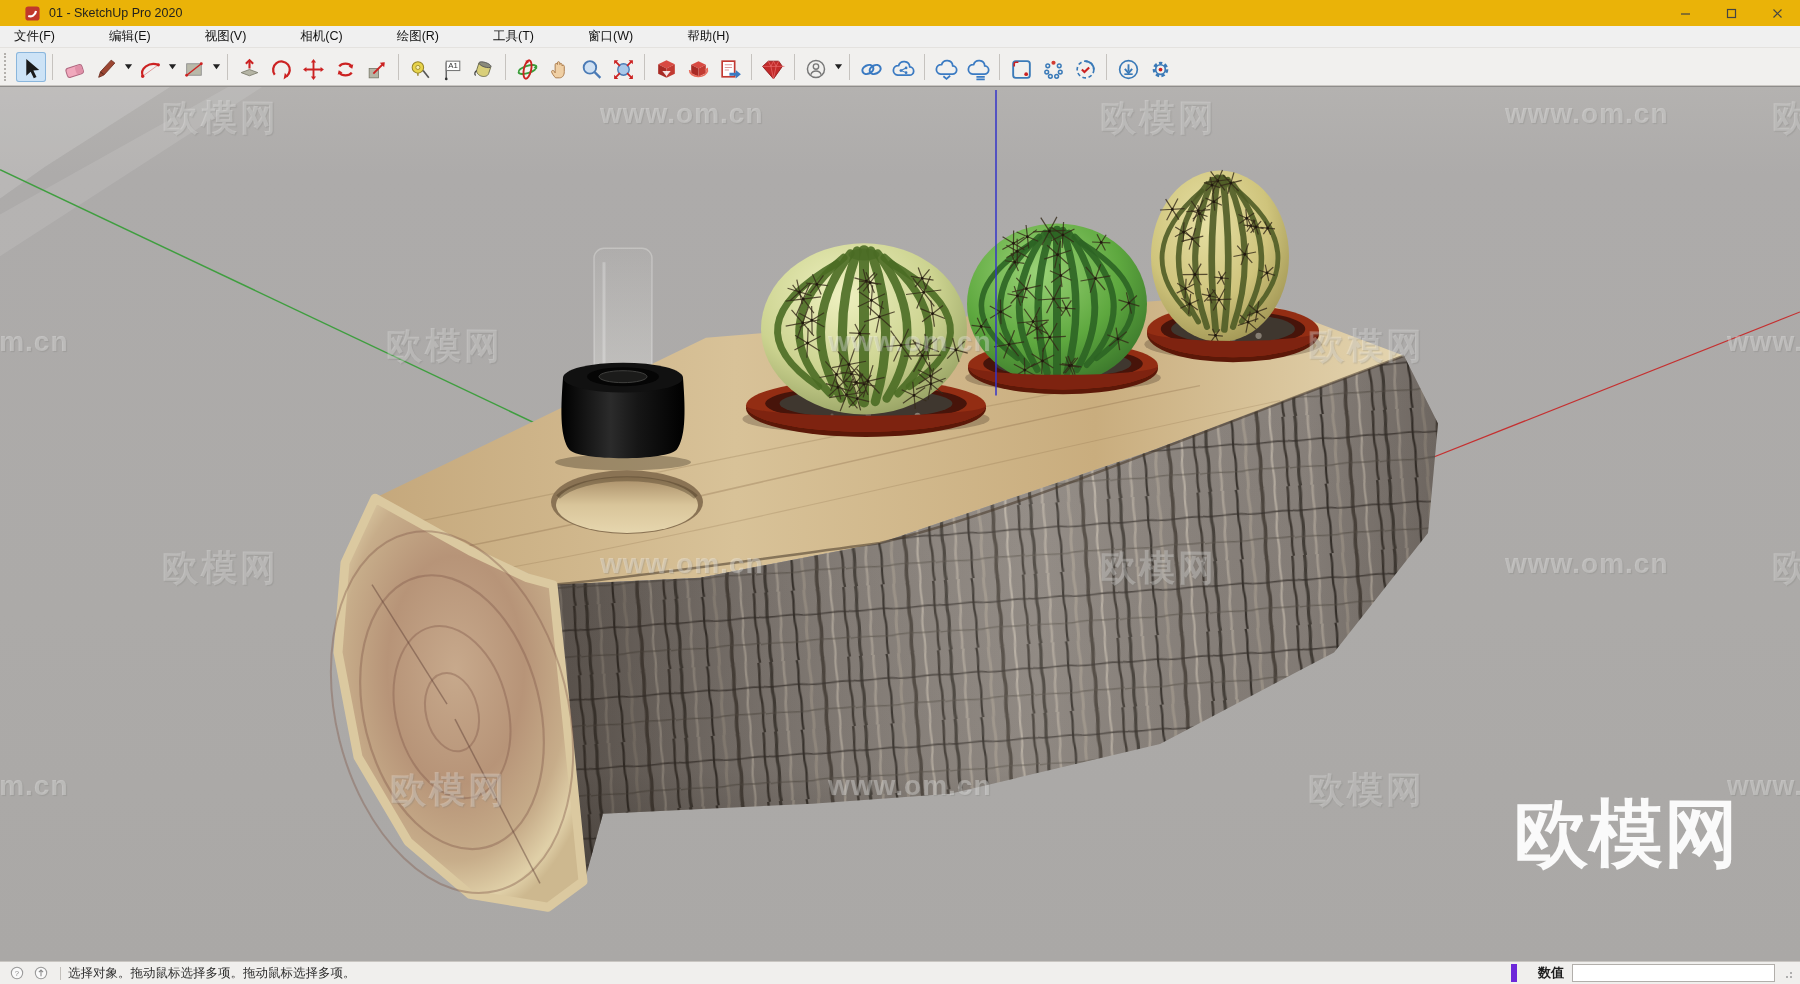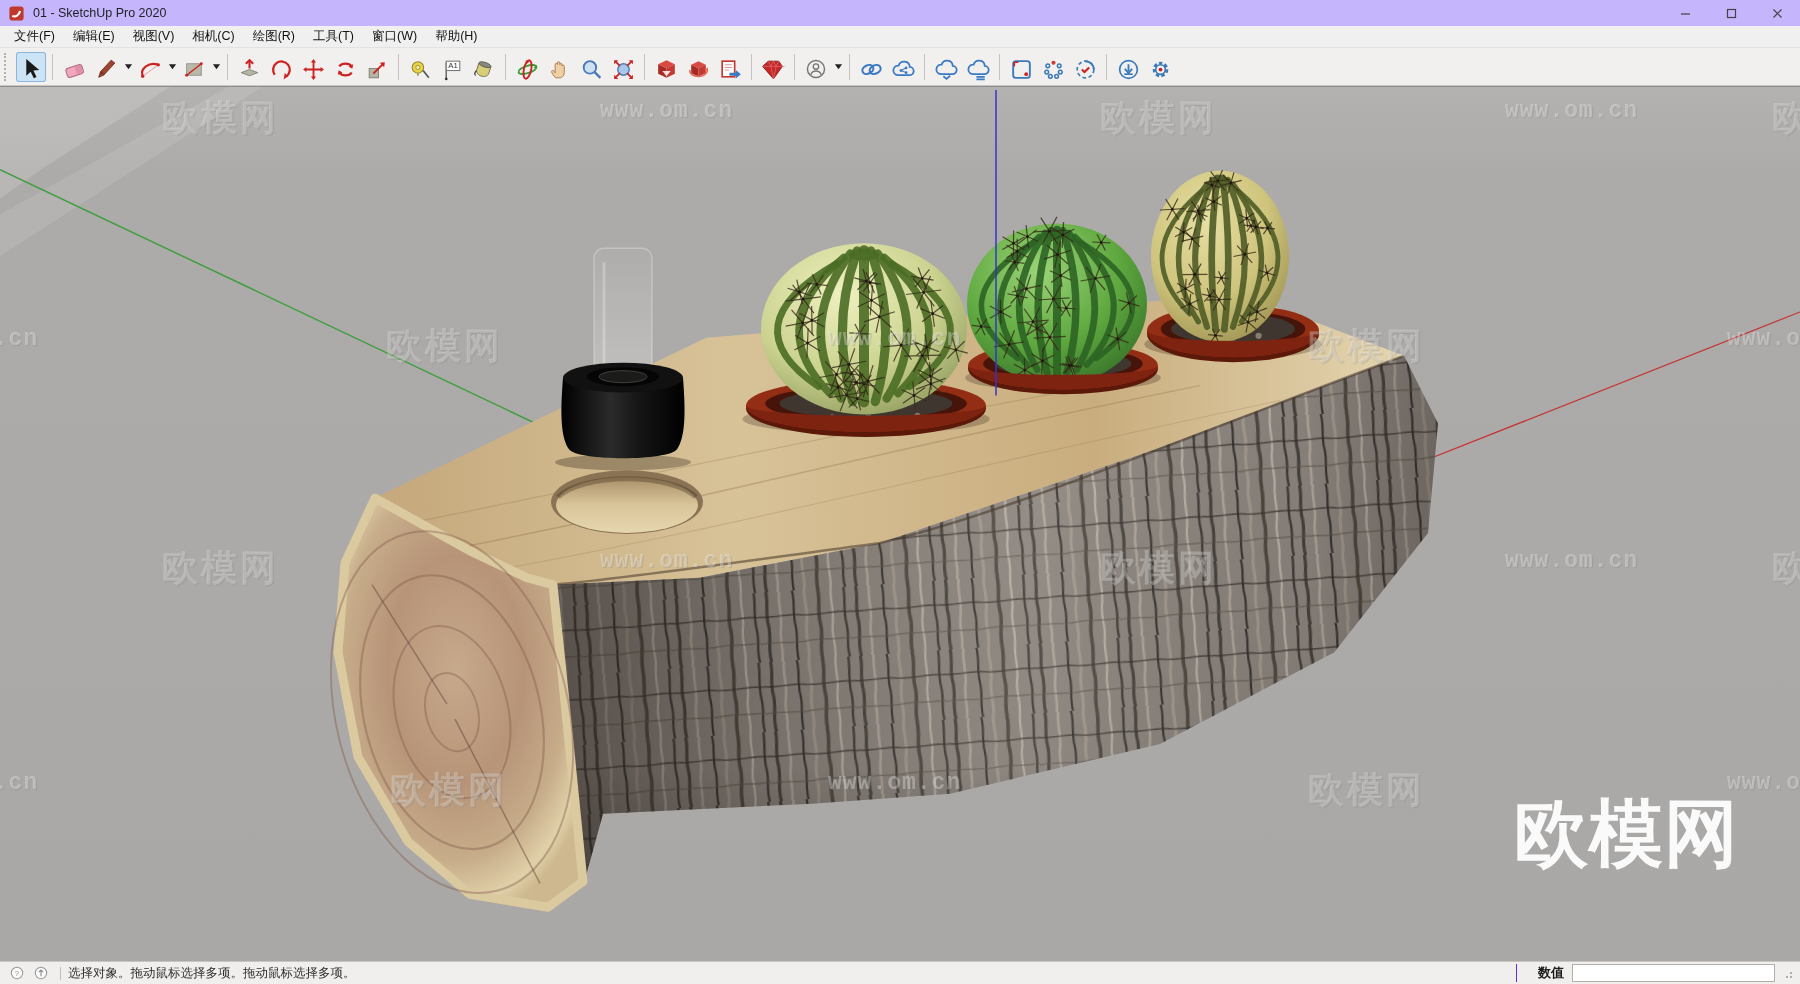--- a/index.html
+++ b/index.html
@@ -3,54 +3,54 @@
 <meta charset="utf-8">
 <style>
   html,body{margin:0;padding:0;}
   body{
     width:1800px;height:984px;overflow:hidden;
     font-family:"Liberation Sans",sans-serif;
     background:#f0f0f0;display:flex;flex-direction:column;
     -webkit-user-select:none;user-select:none;
   }
   
-  .titlebar{height:26px;flex:0 0 auto;display:flex;align-items:center;background:#c4b5fd;padding-left:8px;}
+  .titlebar{height:26px;flex:0 0 auto;display:flex;align-items:center;background:#eab308;padding-left:24px;}
   .app-logo{width:17px;height:17px;flex:0 0 auto;}
   .title-text{font-size:12.5px;color:#1f1f1f;margin-left:8px;}
   .win-controls{margin-left:auto;display:flex;height:100%;}
   .win-btn{width:46px;height:100%;display:flex;align-items:center;justify-content:center;}
   
-  .menubar{height:21px;flex:0 0 auto;display:flex;align-items:center;background:#f0f0f0;padding-left:5px;font-size:12.5px;color:#111;}
+  .menubar{height:21px;flex:0 0 auto;display:flex;align-items:center;background:#f0f0f0;padding-left:5px;font-size:12.5px;color:#111;gap:36px;}
   .menu-item{padding:2px 9px;border-radius:2px;}
   
   .toolbar{height:37px;flex:0 0 auto;display:flex;align-items:center;background:#f1f0ee;border-top:1px solid #e4e2df;border-bottom:1px solid #c9c6c2;padding-left:2px;}
   .tb-handle{width:5px;height:28px;border-left:2px dotted #b3b0ac;margin:0 4px 0 2px;}
   .tb-btn{width:30px;height:30px;border-radius:3px;display:flex;align-items:flex-end;justify-content:center;margin:0 1px;flex:0 0 auto;}
   .tb-btn svg{width:25px;height:25px;display:block;}
   .tb-btn.selected{background:#cde3f6;box-shadow:inset 0 0 0 1px #8ab6dc;}
   .tb-dd{width:12px;height:30px;display:flex;align-items:center;justify-content:center;flex:0 0 auto;}
   .tb-dd svg{width:9px;height:9px;display:block;}
   .tb-sep{width:1px;height:26px;background:#c6c3bf;margin:0 5px;flex:0 0 auto;}
   
   .viewport{position:relative;flex:1 1 auto;overflow:hidden;background:linear-gradient(#b4b2b0,#adabaa 10%,#acaaa8 60%,#aaa8a6);border-top:1px solid #8f8d8b;text-align:center;}
   .viewport > svg{position:absolute;left:0;top:0;width:100%;height:100%;z-index:1;}
   .wm-layer{position:absolute;left:0;top:0;right:0;bottom:0;z-index:2;pointer-events:none;overflow:hidden;}
   .wm{position:absolute;font-weight:700;line-height:1;white-space:nowrap;
       color:rgba(255,255,255,0.26);text-shadow:1px 1px 1px rgba(120,118,115,0.25);}
   .wm.cn{font-size:36px;letter-spacing:3px;}
-  .wm.url{font-size:23px;letter-spacing:1px;color:rgba(255,255,255,0.30);font-family:Liberation Mono, monospace;}
+  .wm.url{font-size:28px;letter-spacing:1px;color:rgba(255,255,255,0.30);}
   .brand-logo{position:absolute;z-index:3;font-weight:700;line-height:1;letter-spacing:1px;
       color:rgba(255,255,255,0.94);pointer-events:none;}
   
   .statusbar{height:22px;flex:0 0 auto;display:flex;align-items:center;background:#f0efed;border-top:1px solid #c9c6c2;font-size:12.5px;color:#2e2e2e;padding:0 5px;}
   .sb-icon{width:16px;height:16px;margin:0 4px;flex:0 0 auto;}
   .sb-icon svg{width:16px;height:16px;display:block;}
   .sb-sep{width:1px;height:13px;background:#c2bfbb;margin:0 7px;flex:0 0 auto;}
   .sb-msg{white-space:nowrap;}
-  .measure{margin-left:auto;display:flex;align-items:center;border-left:1px solid #6d28d9;padding-left:21px;}
+  .measure{margin-left:auto;display:flex;align-items:center;border-left:6px solid #6d28d9;padding-left:21px;}
   .measure-label{font-size:13px;font-weight:700;color:#1d1d1d;margin-right:8px;}
   .measure-input{width:195px;height:16px;border:1px solid #b2afab;background:#fff;font-size:12px;padding:0 3px;font-family:"Liberation Sans",sans-serif;}
   .grip{width:15px;height:16px;margin-left:5px;flex:0 0 auto;}
 </style>
 </head>
 <body>
 
 <div class="titlebar">
   <span class="app-logo">
     <svg viewBox="0 0 24 24">

